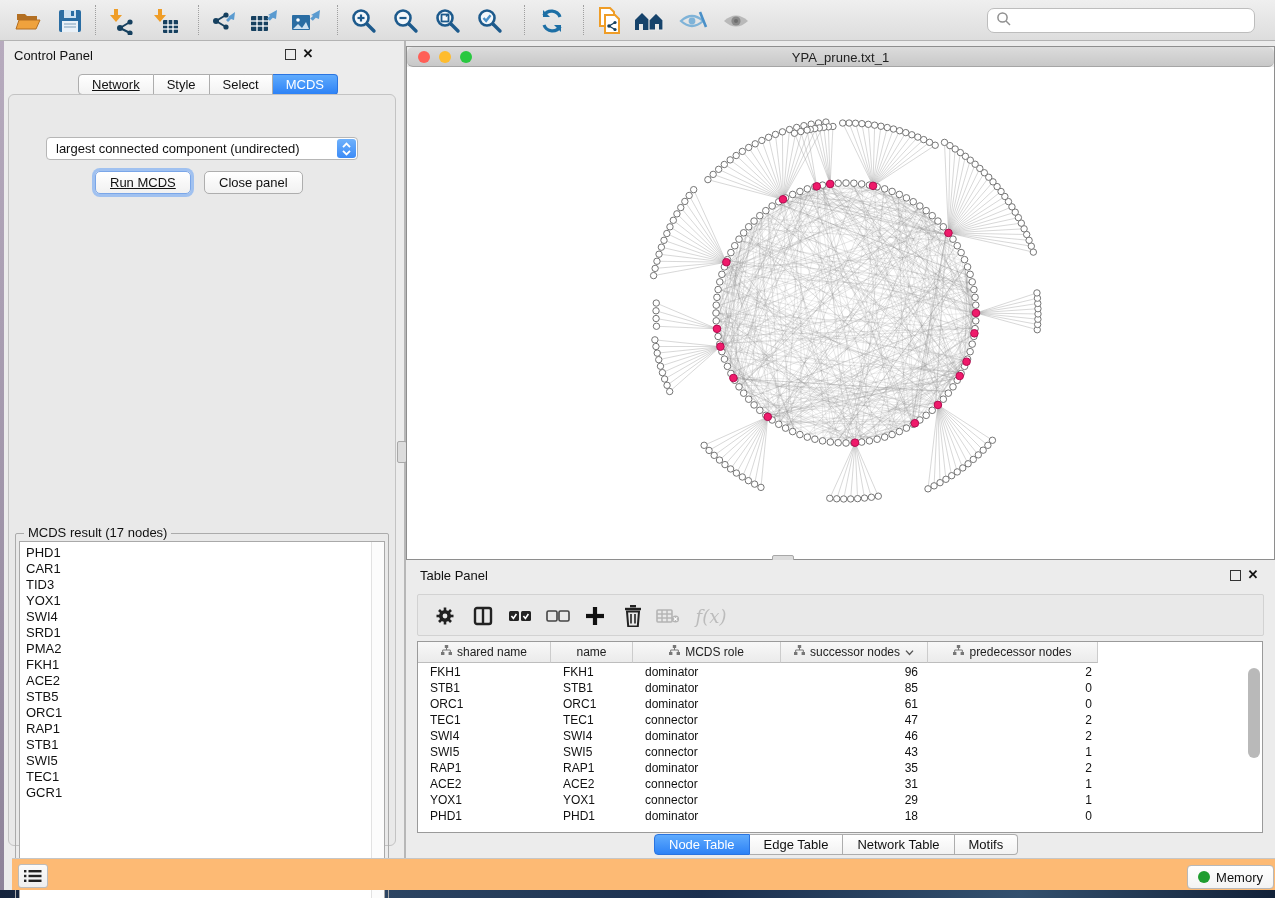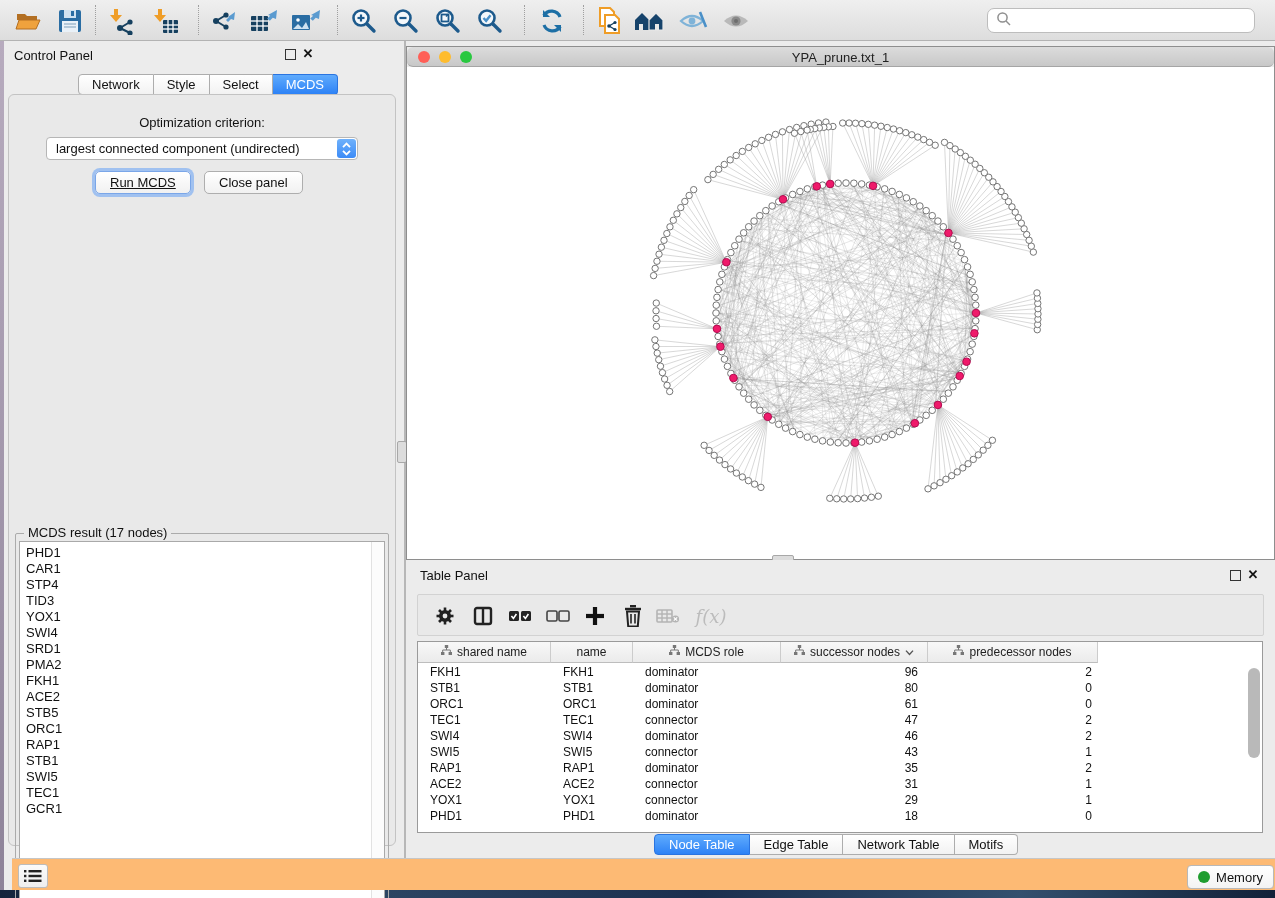--- a/index.html
+++ b/index.html
@@ -28,21 +28,21 @@
   .panel-header { position:absolute; left:0; top:0; width:100%; height:26px; }
   .panel-title { position:absolute; left:10px; top:7px; font-size:13px; color:#111; }
   .float-btn { position:absolute; top:8px; width:11px; height:11px; border:1.5px solid #333; background:transparent; }
   .close-btn { position:absolute; top:4px; width:16px; height:18px; border:none; background:transparent;
     font-size:13px; font-weight:bold; color:#111; line-height:18px; text-align:center; }
   .cp-float { right:32px; } .cp-close { right:12px; }
 
   .cp-tabs { position:absolute; left:74px; top:33px; height:21px; display:flex; }
   .cp-tab { height:21px; border:1px solid #adadad; border-left:none; background:linear-gradient(#ffffff,#f2f2f2);
     font-size:13px; padding:0 13px; line-height:19px; text-align:center; color:#111; }
-  .cp-tab:first-child { border-left:1px solid #adadad; border-radius:4px 0 0 4px; }
+  .cp-tab:first-child { border-left:1px solid #adadad; border-radius:4px 0 0 4px;text-decoration:underline; }
   .cp-tab:last-child { border-radius:0 4px 4px 0; }
   .cp-tab.active { background:linear-gradient(#5fabfd,#2d82f6); color:#fff; border-color:#2a74e0; }
 
   .cp-box { position:absolute; left:4px; top:53px; width:388px; height:752px;
     background:#e9e9e9; border:1px solid #c3c3c3; border-radius:6px; }
   .opt-label { position:absolute; left:0; top:20px; width:100%; text-align:center; font-size:13px; color:#111; }
   .opt-select { position:absolute; left:37px; top:42px; width:312px; height:23px; background:#fff;
     border:1px solid #b6b6b6; border-radius:4px; font-size:13px; line-height:21px; padding-left:9px; color:#111; }
   .opt-stepper { position:absolute; right:1px; top:1px; width:19px; height:19px; border-radius:3px;
     background:linear-gradient(#6fb1fb,#3c8bf7); display:flex; flex-direction:column; align-items:center; justify-content:center; }
@@ -276,38 +276,36 @@
       <button class="float-btn cp-float"></button>
       <button class="close-btn cp-close">✕</button>
     </div>
     <div class="cp-tabs">
       <button class="cp-tab">Network</button>
       <button class="cp-tab">Style</button>
       <button class="cp-tab">Select</button>
       <button class="cp-tab active">MCDS</button>
     </div>
     <div class="cp-box">
-      <div class="opt-label">Optimization criterion:</div>
       <div class="opt-select">
         <span>largest connected component (undirected)</span>
         <span class="opt-stepper">
           <svg width="11" height="14" viewBox="0 0 11 14">
               <path d="M2 5.2 L5.5 1.6 L9 5.2" fill="none" stroke="#fff" stroke-width="1.8"></path>
               <path d="M2 8.8 L5.5 12.4 L9 8.8" fill="none" stroke="#fff" stroke-width="1.8"></path>
             </svg>
         </span>
       </div>
       <button class="cp-button run-btn">Run MCDS</button>
       <button class="cp-button close-panel-btn">Close panel</button>
       <div class="groupbox">
         <span class="groupbox-legend">MCDS result (17 nodes)</span>
         <div class="mcds-list">
             <div class="mcds-item">PHD1</div>
             <div class="mcds-item">CAR1</div>
-            <div class="mcds-item">STP4</div>
             <div class="mcds-item">TID3</div>
             <div class="mcds-item">YOX1</div>
             <div class="mcds-item">SWI4</div>
             <div class="mcds-item">SRD1</div>
             <div class="mcds-item">PMA2</div>
             <div class="mcds-item">FKH1</div>
             <div class="mcds-item">ACE2</div>
             <div class="mcds-item">STB5</div>
             <div class="mcds-item">ORC1</div>
             <div class="mcds-item">RAP1</div>
@@ -1303,21 +1301,21 @@
             <div class="tcell a-l" style="width: 133px;">FKH1</div>
             <div class="tcell a-l" style="width: 82px;">FKH1</div>
             <div class="tcell a-l" style="width: 148px;">dominator</div>
             <div class="tcell a-r" style="width: 147px;">96</div>
             <div class="tcell a-r" style="width: 170px;">2</div>
           </div>
           <div class="trow">
             <div class="tcell a-l" style="width: 133px;">STB1</div>
             <div class="tcell a-l" style="width: 82px;">STB1</div>
             <div class="tcell a-l" style="width: 148px;">dominator</div>
-            <div class="tcell a-r" style="width: 147px;">80</div>
+            <div class="tcell a-r" style="width: 147px;">85</div>
             <div class="tcell a-r" style="width: 170px;">0</div>
           </div>
           <div class="trow">
             <div class="tcell a-l" style="width: 133px;">ORC1</div>
             <div class="tcell a-l" style="width: 82px;">ORC1</div>
             <div class="tcell a-l" style="width: 148px;">dominator</div>
             <div class="tcell a-r" style="width: 147px;">61</div>
             <div class="tcell a-r" style="width: 170px;">0</div>
           </div>
           <div class="trow">

